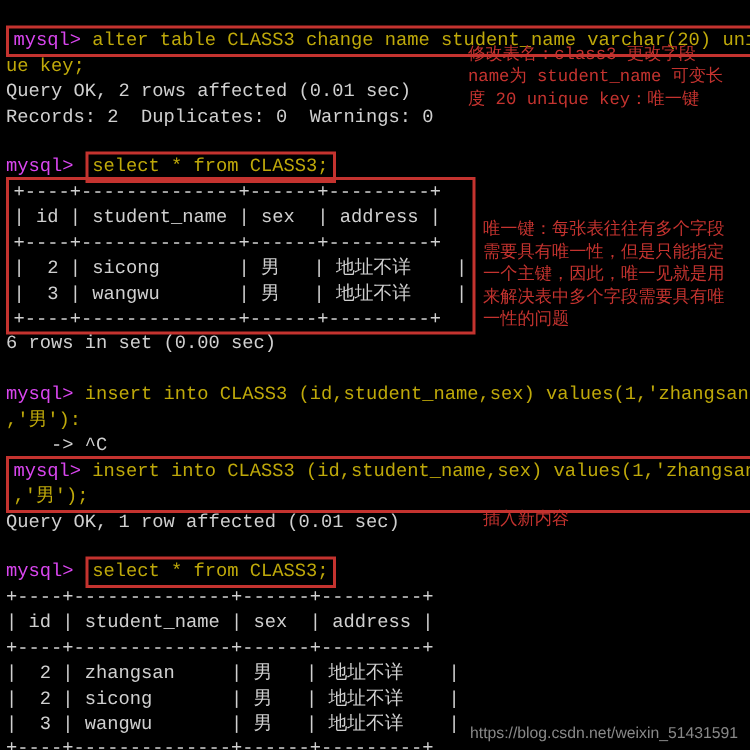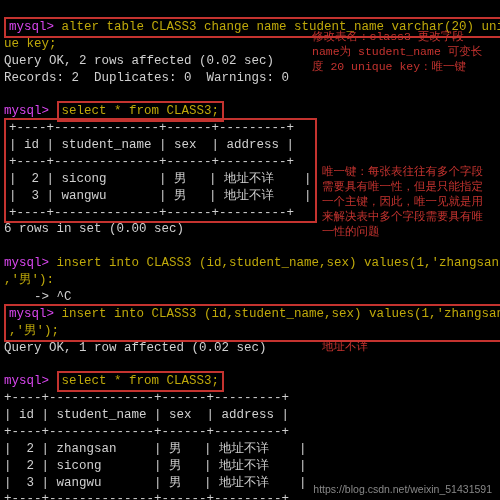--- a/index.html
+++ b/index.html
@@ -1,57 +1,57 @@
 <!DOCTYPE html>
 <html><head>
 <meta charset="utf-8">
 <style>
   body{margin:0;background:#000;font-family:"Consolas","Courier New",monospace;font-size:12.5px;color:#d0d0d0;width:500px;height:500px;overflow:hidden;position:relative;line-height:1.35}
   .terminal{padding:2px 4px;white-space:pre}
   .prompt{color:#d946ef}
   .warn{color:#bfa90a}
   .note{color:#c4332f;position:absolute;font-family:Liberation Mono, monospace;font-size:11.5px;line-height:1.3;white-space:normal}
   .note1{left:312px;top:30px;width:176px}
-  .note2{left:322px;top:165px;width:170px}
+  .note2{left:322px;top:147px;width:170px}
   .note3{left:322px;top:340px;width:120px}
   .hl{border:2px solid #c4332f;display:inline-block;padding:0 3px;margin:-2px 0}
   .wm{position:absolute;right:8px;bottom:4px;color:#888;font-family:Arial,sans-serif;font-size:10.5px}
 </style>
 </head>
 <body>
 
 <div class="terminal">
 <span class="hl"><span class="prompt">mysql&gt; </span><span class="warn">alter table CLASS3 change name student_name varchar(20) uniq</span></span>
 <span class="warn">ue key;</span>
-<span>Query OK, 2 rows affected (0.02 sec)</span>
+<span>Query OK, 2 rows affected (0.01 sec)</span>
 <span>Records: 2  Duplicates: 0  Warnings: 0</span>
 <span> </span>
 <span><span class="prompt">mysql&gt; </span><span class="hl"><span class="warn">select * from CLASS3;</span></span></span>
 <span class="hl"><span>+----+--------------+------+---------+</span>
 <span>| id | student_name | sex  | address |</span>
 <span>+----+--------------+------+---------+</span>
 <span>|  2 | sicong       | 男   | 地址不详    |</span>
 <span>|  3 | wangwu       | 男   | 地址不详    |</span>
 <span>+----+--------------+------+---------+</span></span>
 <span>6 rows in set (0.00 sec)</span>
 <span> </span>
 <span><span class="prompt">mysql&gt; </span><span class="warn">insert into CLASS3 (id,student_name,sex) values(1,'zhangsan'</span></span>
 <span class="warn">,'男'):</span>
 <span>    -&gt; ^C</span>
 <span class="hl"><span class="prompt">mysql&gt; </span><span class="warn">insert into CLASS3 (id,student_name,sex) values(1,'zhangsan'</span>
 <span class="warn">,'男');</span></span>
-<span>Query OK, 1 row affected (0.02 sec)</span>
+<span>Query OK, 1 row affected (0.01 sec)</span>
 <span> </span>
 <span><span class="prompt">mysql&gt; </span><span class="hl"><span class="warn">select * from CLASS3;</span></span></span>
 <span>+----+--------------+------+---------+</span>
 <span>| id | student_name | sex  | address |</span>
 <span>+----+--------------+------+---------+</span>
 <span>|  2 | zhangsan     | 男   | 地址不详    |</span>
 <span>|  2 | sicong       | 男   | 地址不详    |</span>
 <span>|  3 | wangwu       | 男   | 地址不详    |</span>
 <span>+----+--------------+------+---------+</span>
 
 </div>
 
 <div class="note note1">修改表名：class3 更改字段name为 student_name 可变长度 20 unique key：唯一键</div>
 <div class="note note2">唯一键：每张表往往有多个字段需要具有唯一性，但是只能指定一个主键，因此，唯一见就是用来解决表中多个字段需要具有唯一性的问题</div>
-<div class="note note3">地址不详</div>
+<div class="note note3">插入新内容</div>
 <div class="wm">https://blog.csdn.net/weixin_51431591</div>
 
 </body></html>

